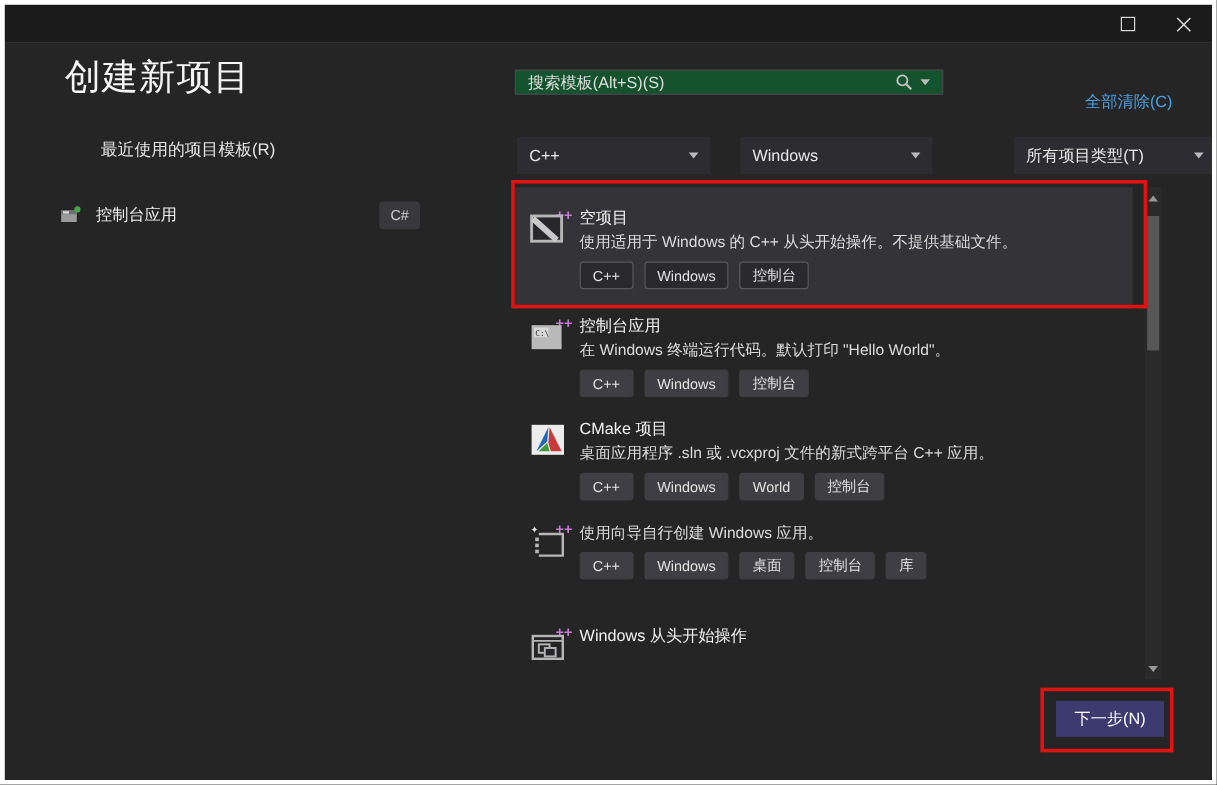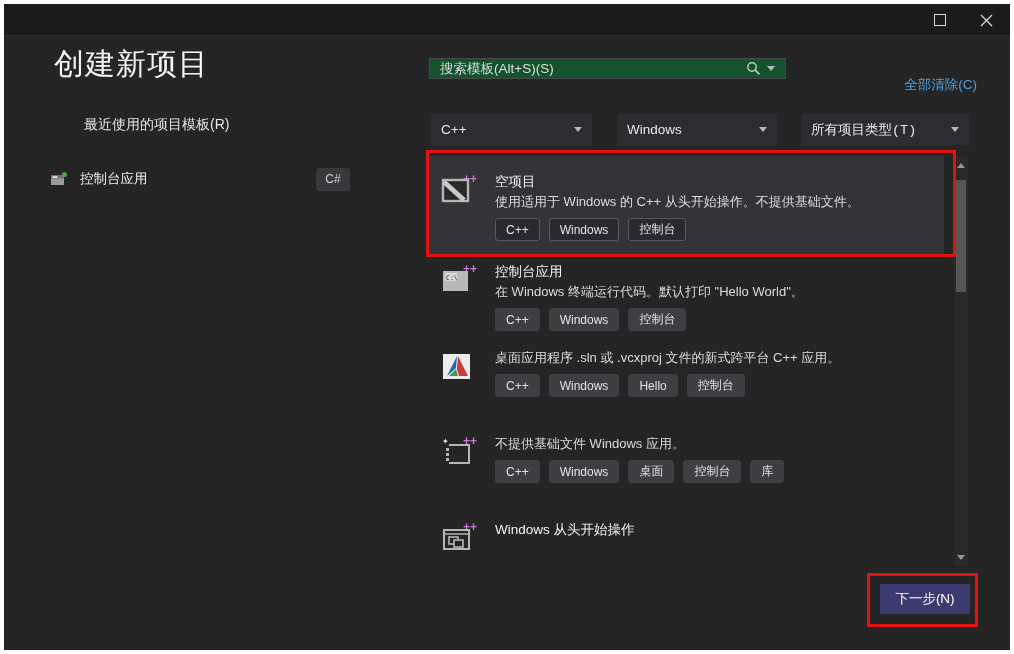--- a/index.html
+++ b/index.html
@@ -21,32 +21,32 @@
   #search-box{position:absolute;left:425px;top:54px;width:357px;height:21px;background:#14532d;border:1px solid #46464b;display:flex;align-items:center;}
   #search-input{flex:1;background:transparent;border:none;outline:none;color:#e8e8e8;font-size:13.5px;padding:0 10px;font-family:inherit;}
   #search-input::placeholder{color:#dedede;opacity:1;}
   #search-icons{display:flex;align-items:center;gap:6px;padding-right:10px;}
   .caret{width:0;height:0;border-left:4px solid transparent;border-right:4px solid transparent;border-top:5px solid #b9b9b9;}
   #clear-all{position:absolute;top:72px;right:33px;font-size:13.5px;cursor:pointer;}
   
   .dropdown{position:absolute;top:110px;height:31px;background:#2d2d31;display:flex;align-items:center;justify-content:space-between;padding:0 10px;font-size:13.5px;color:#e8e8e8;cursor:pointer;}
   #dd-language{left:427px;width:161px;}
   #dd-platform{left:613px;width:160px;}
-  #dd-projtype{left:797px;width:168px;font-family:Liberation Mono, monospace;}
+  #dd-projtype{left:841px;width:168px;}
   
   #recent-header{position:absolute;left:52px;top:112px;font-size:14px;color:#e5e5e5;margin-left:28px;}
   #recent-item{position:absolute;left:46px;top:158px;width:300px;height:34px;display:flex;align-items:center;cursor:pointer;}
   #recent-item .lbl{margin-left:12px;font-size:13.5px;color:#ededed;flex:1;}
   #recent-badge{min-width:34px;height:23px;background:#39393d;border-radius:3px;color:#d2d2d2;font-size:12px;display:flex;align-items:center;justify-content:center;padding:0 7px;}
   
   #template-list{position:absolute;left:425px;top:152px;width:515px;height:410px;overflow:hidden;}
   .tpl-item{height:86px;padding:6px 12px 0 12px;display:flex;cursor:pointer;}
   .tpl-item.selected{height:100px;padding-top:16px;}
   .tpl-icon{width:36px;margin-right:6px;flex:none;margin-top:1px;}
-  .tpl-text{flex:1;min-width:0;margin-left:12px;}
+  .tpl-text{flex:1;min-width:0;}
   .tpl-title{font-size:13.5px;color:#f2f2f2;line-height:20px;white-space:nowrap;}
   .tpl-desc{font-size:13px;color:#dcdcdc;line-height:20px;white-space:nowrap;}
   .tpl-tags{margin-top:6px;display:flex;gap:9px;}
   .tag{height:23px;padding:0 10px;border-radius:3px;background:#3f3f43;border:1px solid #3f3f43;color:#e2e2e2;font-size:12px;display:flex;align-items:center;cursor:pointer;}
   .selected .tag{background:#2a2a2e;border:1px solid #58585c;}
   
   #scrollbar{position:absolute;left:950px;top:152px;width:14px;height:410px;background:#2a2a2b;}
   .sb-arrow{position:absolute;left:0;width:14px;height:14px;display:flex;align-items:center;justify-content:center;cursor:pointer;}
   .tri-up{width:0;height:0;border-left:4px solid transparent;border-right:4px solid transparent;border-bottom:5px solid #969696;}
   .tri-down{width:0;height:0;border-left:4px solid transparent;border-right:4px solid transparent;border-top:5px solid #969696;}
@@ -150,40 +150,41 @@
         </div>
       </div>
       <div class="tpl-item">
         <span class="tpl-icon"><svg width="36" height="32" viewBox="0 0 36 32">
             <rect x="2" y="5" width="27" height="25" fill="#ececec"></rect>
             <polygon points="16,7 6,27 15,19" fill="#2068b5"></polygon>
             <polygon points="17,7 27,27 18,27 16,20" fill="#c93b3b"></polygon>
             <polygon points="15,20 17,27 8,27" fill="#3f9b3f"></polygon>
           </svg></span>
         <div class="tpl-text">
+          <div class="tpl-title">CMake 项目</div>
           <div class="tpl-desc">桌面应用程序 .sln 或 .vcxproj 文件的新式跨平台 C++ 应用。</div>
           <div class="tpl-tags">
             <span class="tag">C++</span>
             <span class="tag">Windows</span>
-            <span class="tag">Hello</span>
+            <span class="tag">World</span>
             <span class="tag">控制台</span>
           </div>
         </div>
       </div>
       <div class="tpl-item">
         <span class="tpl-icon"><svg width="36" height="32" viewBox="0 0 36 32">
             <text x="22" y="10" fill="#c77bd4" font-size="12" font-weight="bold">++</text>
             <text x="1" y="9" fill="#e8e8e8" font-size="8">✦</text>
             <path d="M8 10 H28 V28 H8" fill="none" stroke="#b6b6b6" stroke-width="2"></path>
             <rect x="5" y="13" width="3" height="3" fill="#b6b6b6"></rect>
             <rect x="5" y="18" width="3" height="3" fill="#b6b6b6"></rect>
             <rect x="5" y="23" width="3" height="3" fill="#b6b6b6"></rect>
           </svg></span>
         <div class="tpl-text">
-          <div class="tpl-desc">不提供基础文件 Windows 应用。</div>
+          <div class="tpl-desc">使用向导自行创建 Windows 应用。</div>
           <div class="tpl-tags">
             <span class="tag">C++</span>
             <span class="tag">Windows</span>
             <span class="tag">桌面</span>
             <span class="tag">控制台</span>
             <span class="tag">库</span>
           </div>
         </div>
       </div>
       <div class="tpl-item">

